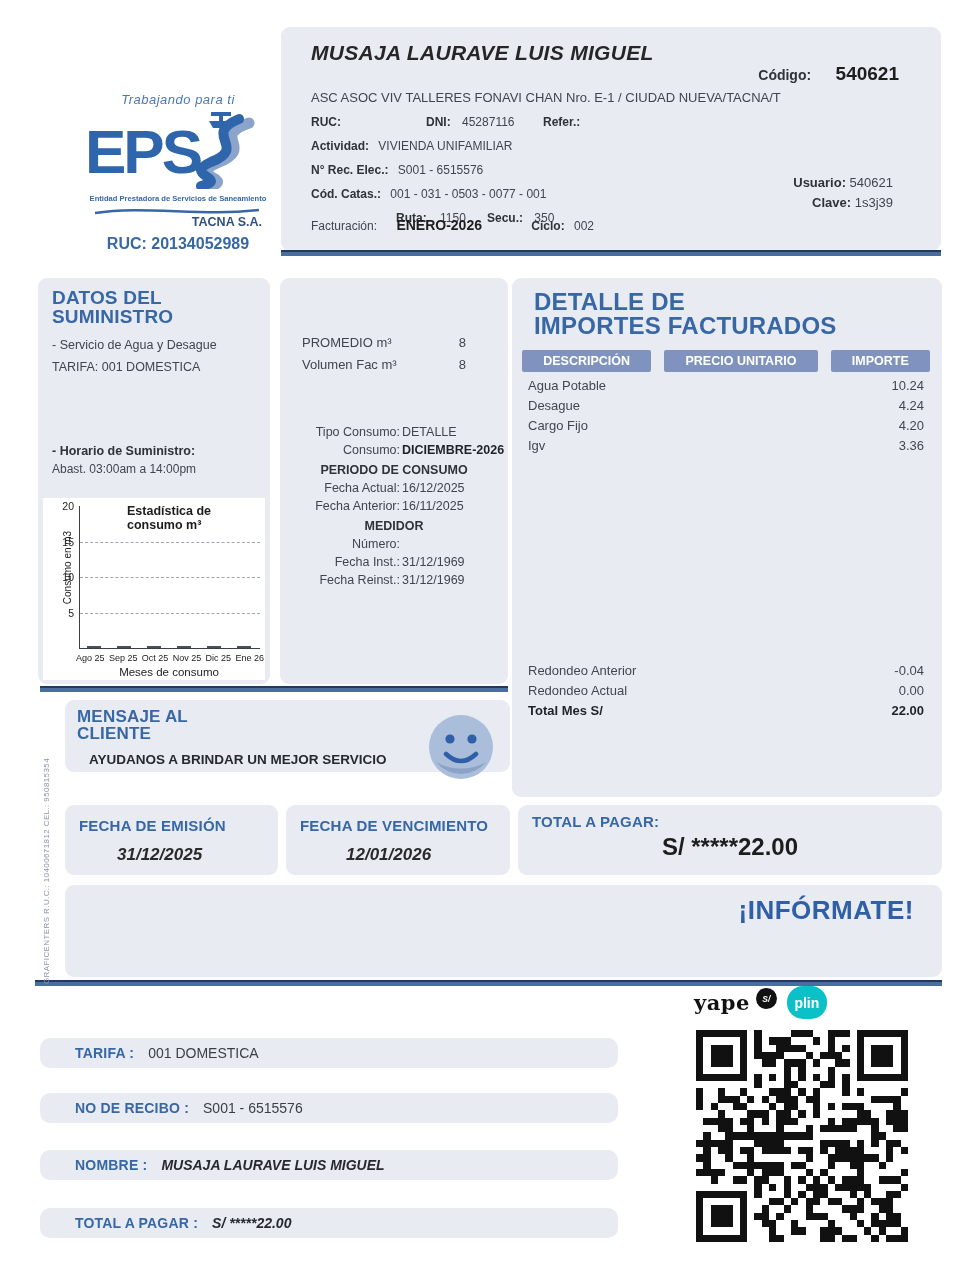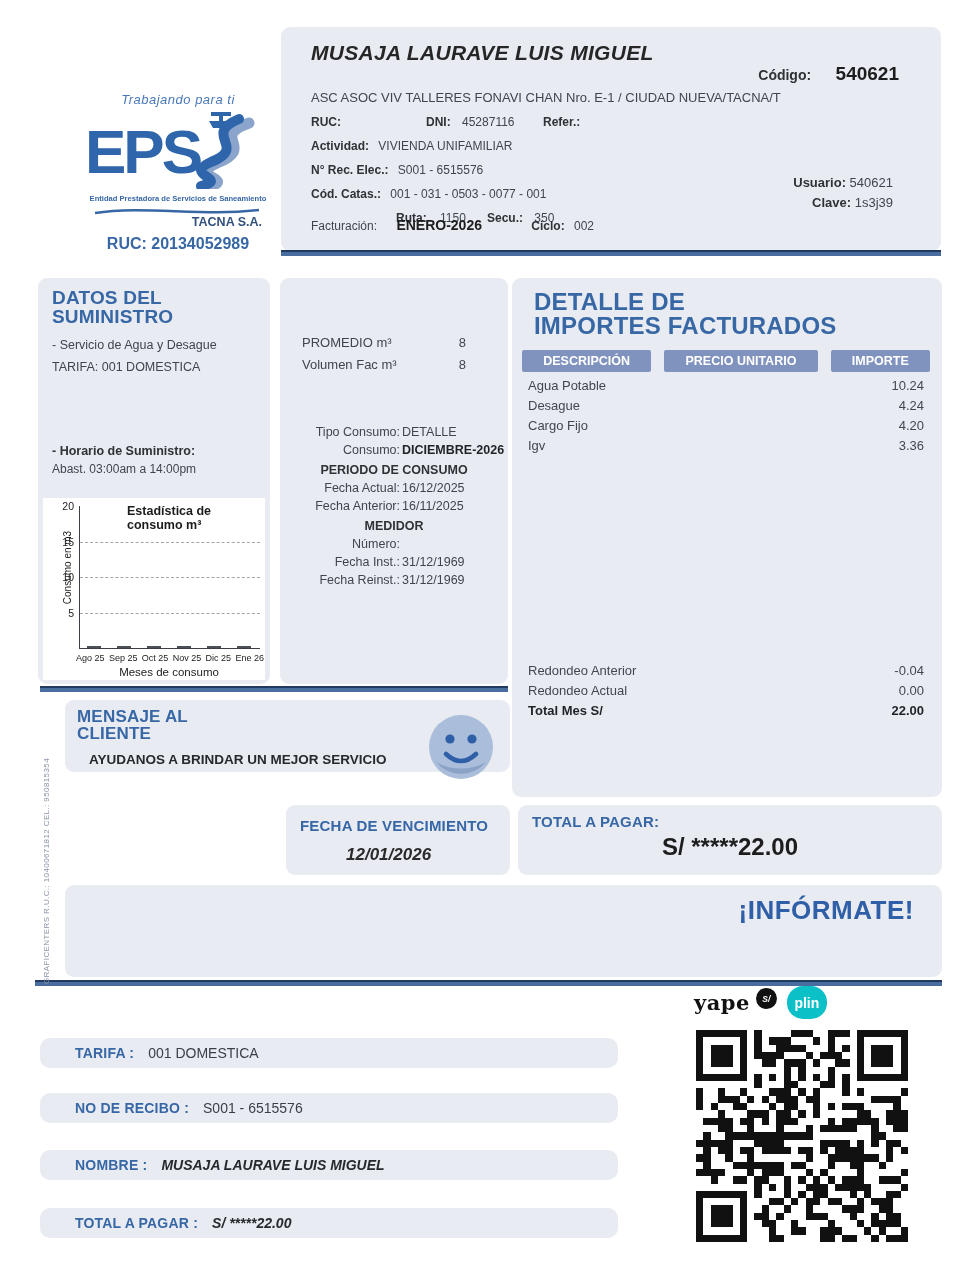--- a/index.html
+++ b/index.html
@@ -277,20 +277,24 @@
     <div class="abs" style="left:24px;top:52px;font-size:13.5px;font-weight:bold;color:#26292e;">AYUDANOS A BRINDAR UN MEJOR SERVICIO</div>
     <svg class="smiley" width="70" height="70" viewBox="0 0 70 70">
       <circle cx="35" cy="35" r="32" fill="#aabdda"></circle>
       <path d="M10 50 A 32 32 0 0 0 60 50 A 40 30 0 0 1 10 50 Z" fill="#8ba3c6"></path>
       <circle cx="24" cy="27" r="4.6" fill="#2f5fa7"></circle>
       <circle cx="46" cy="27" r="4.6" fill="#2f5fa7"></circle>
       <path d="M20 42 Q 35 56 50 42" stroke="#2f5fa7" stroke-width="4.5" fill="none" stroke-linecap="round"></path>
     </svg>
   </div>
 
+  <div class="panel" style="left:65px;top:805px;width:213px;height:70px;">
+    <div class="box-label" style="left:14px;top:12px;">FECHA DE EMISIÓN</div>
+    <div class="box-value" style="left:52px;top:40px;">31/12/2025</div>
+  </div>
   <div class="panel" style="left:286px;top:805px;width:224px;height:70px;">
     <div class="box-label" style="left:14px;top:12px;">FECHA DE VENCIMIENTO</div>
     <div class="box-value" style="left:60px;top:40px;">12/01/2026</div>
   </div>
   <div class="panel" style="left:518px;top:805px;width:424px;height:70px;">
     <div class="box-label" style="left:14px;top:8px;">TOTAL A PAGAR:</div>
     <div class="total-amount" style="top:28px;">S/ *****22.00</div>
   </div>
 
   <div class="panel" style="left:65px;top:885px;width:877px;height:92px;">

